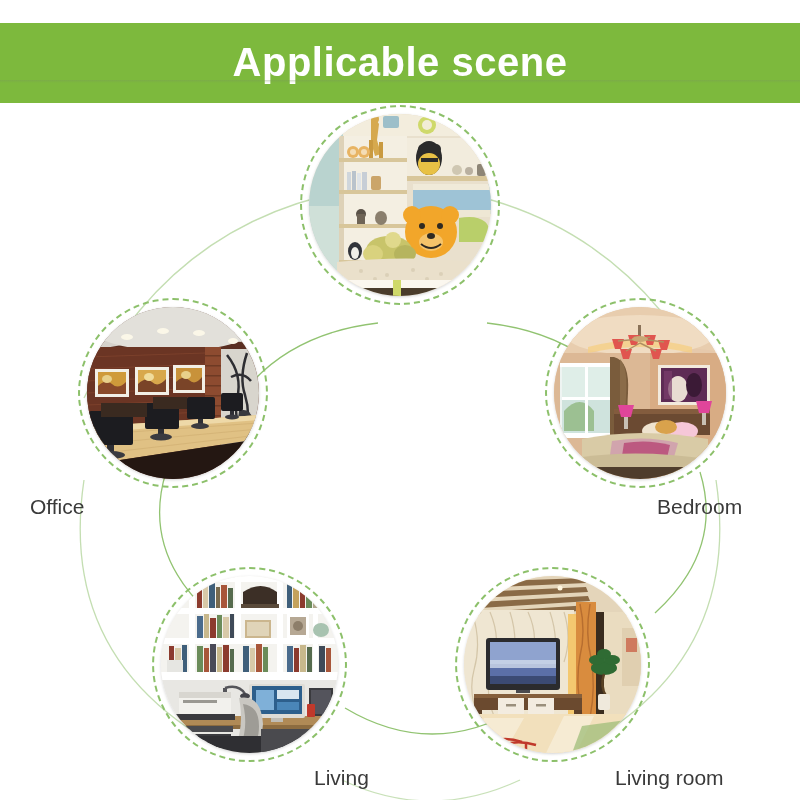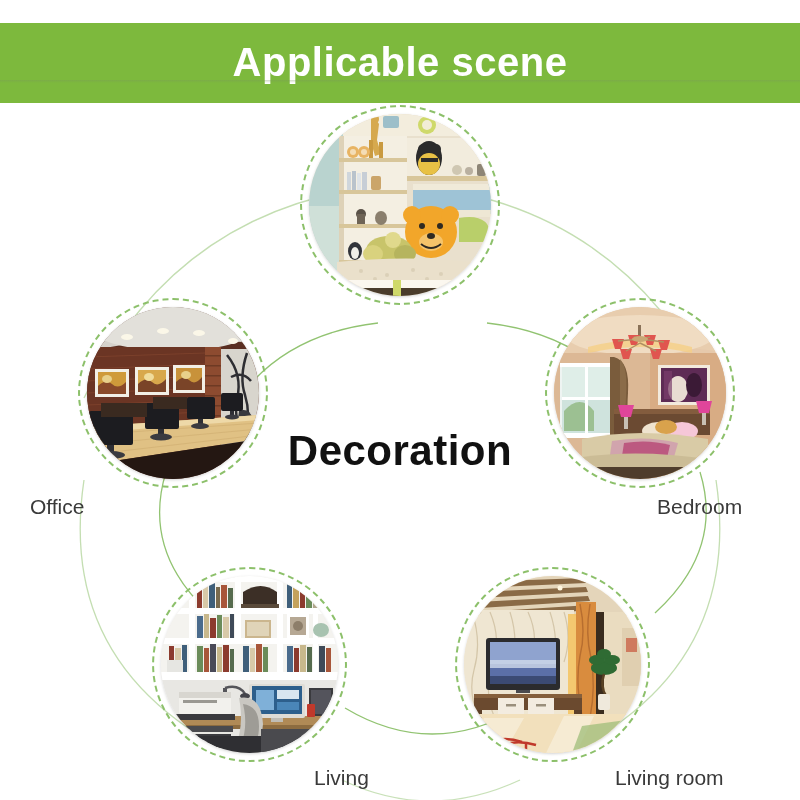--- a/index.html
+++ b/index.html
@@ -624,16 +624,15 @@
 
           <rect x="14" y="96" width="46" height="14" fill="#3a2a20"></rect>
           <rect x="66" y="90" width="34" height="12" fill="#3a2a20"></rect>
 
           <path d="M0 158 L172 132 L172 172 L0 172 Z" fill="#241712"></path>
         </svg>
       </div>
       <div class="scene-label" style="left:-48px; top:198px;">Office</div>
     </div>
 
-    <div id="center-title">Decoration</div>
 
   </div>
 </div>
 
 </body></html>

